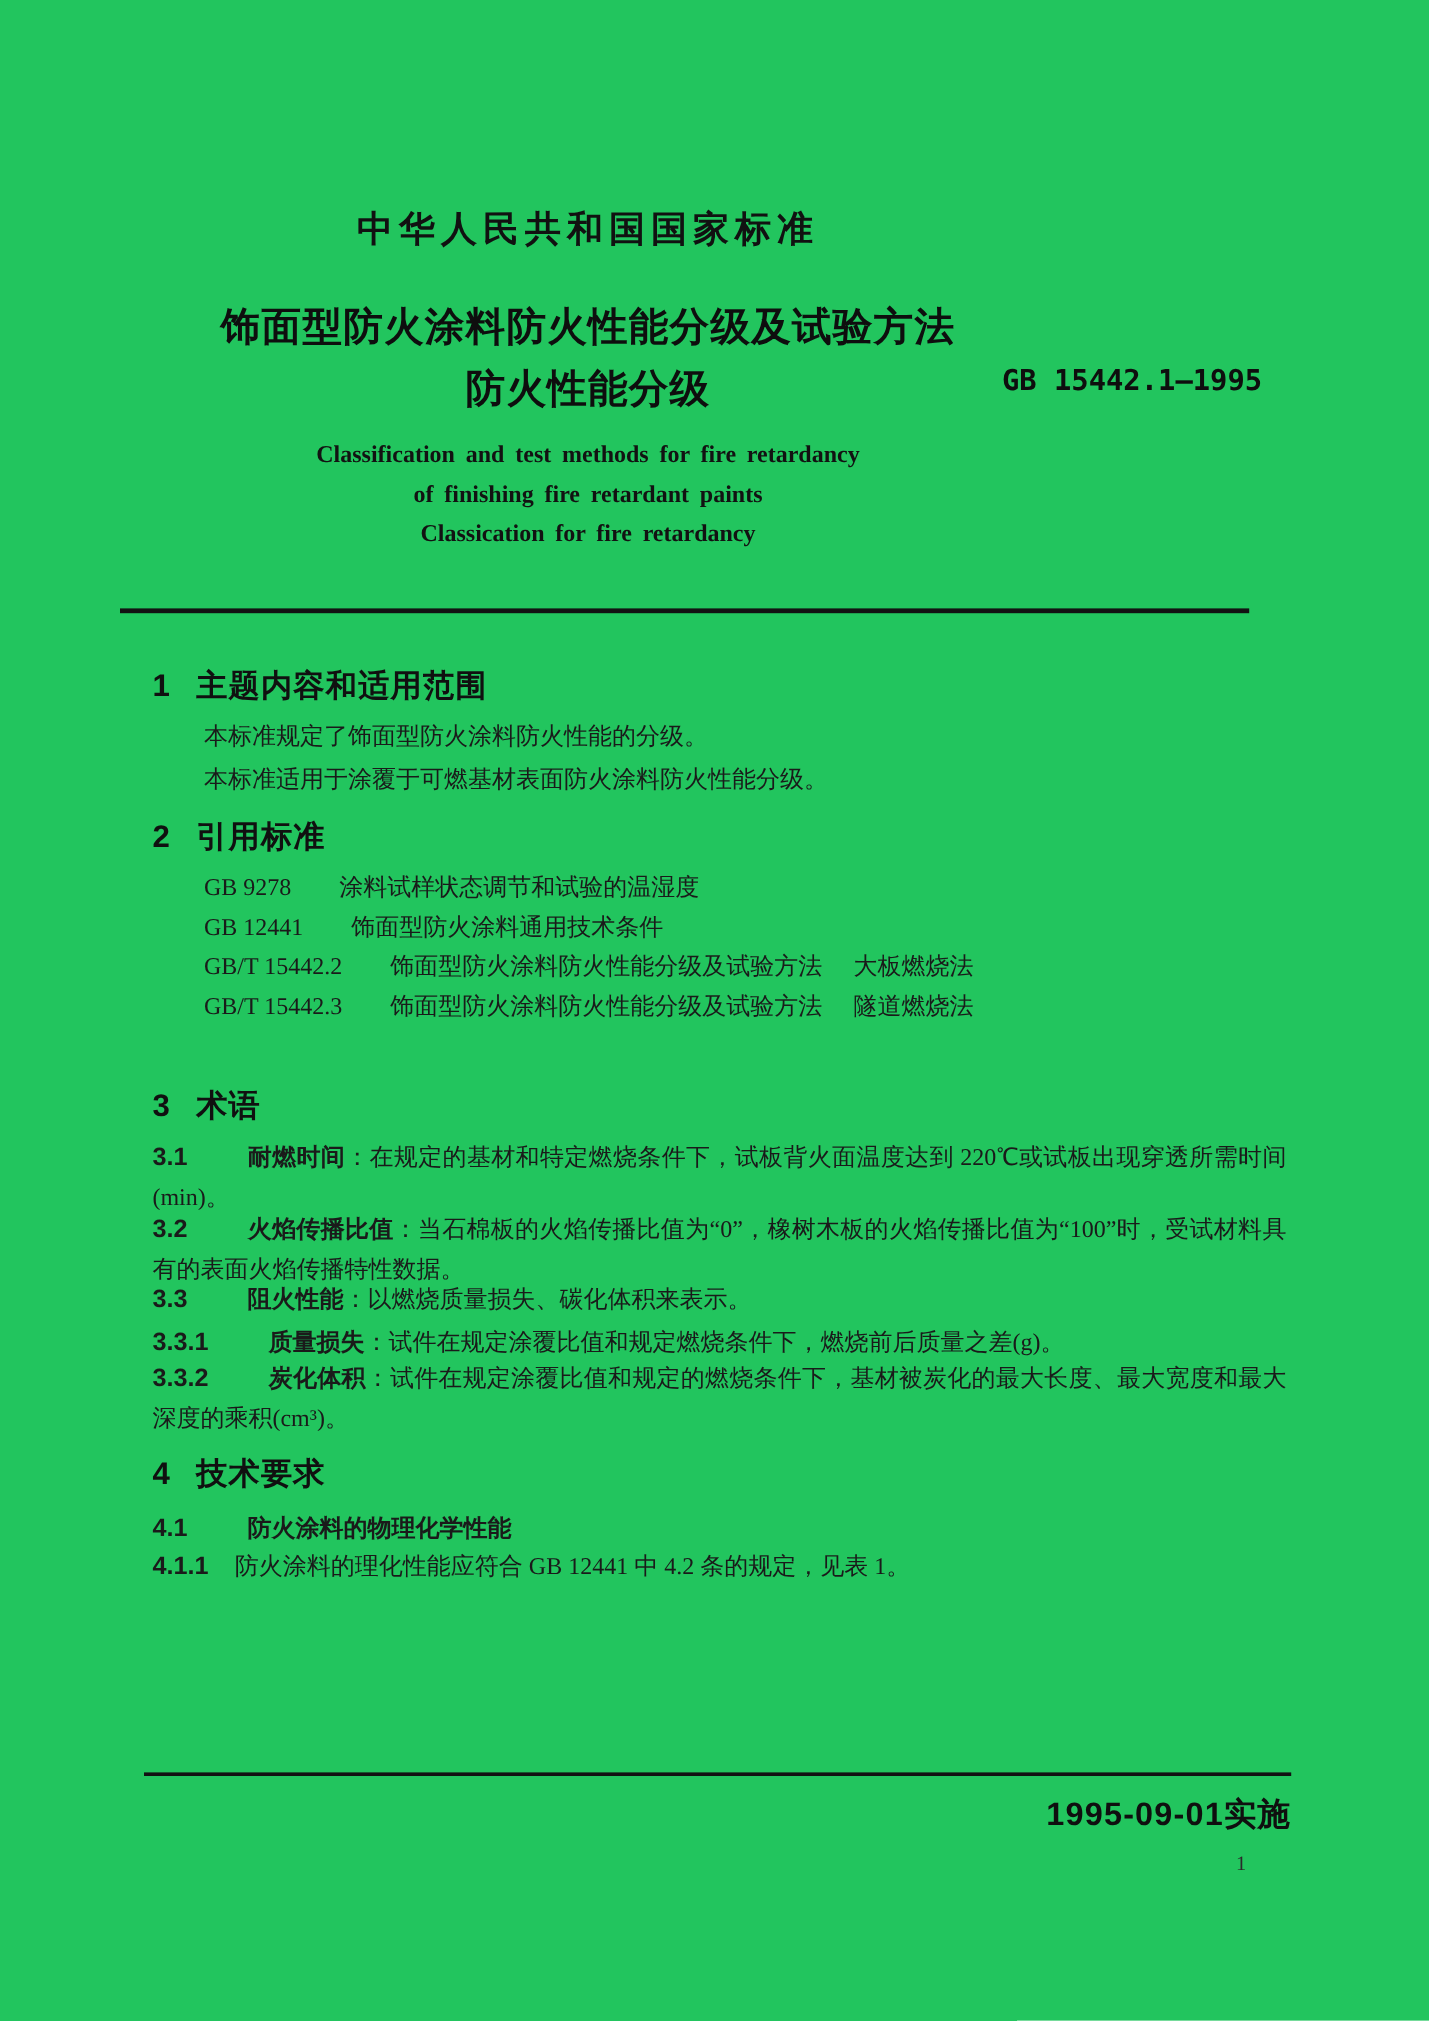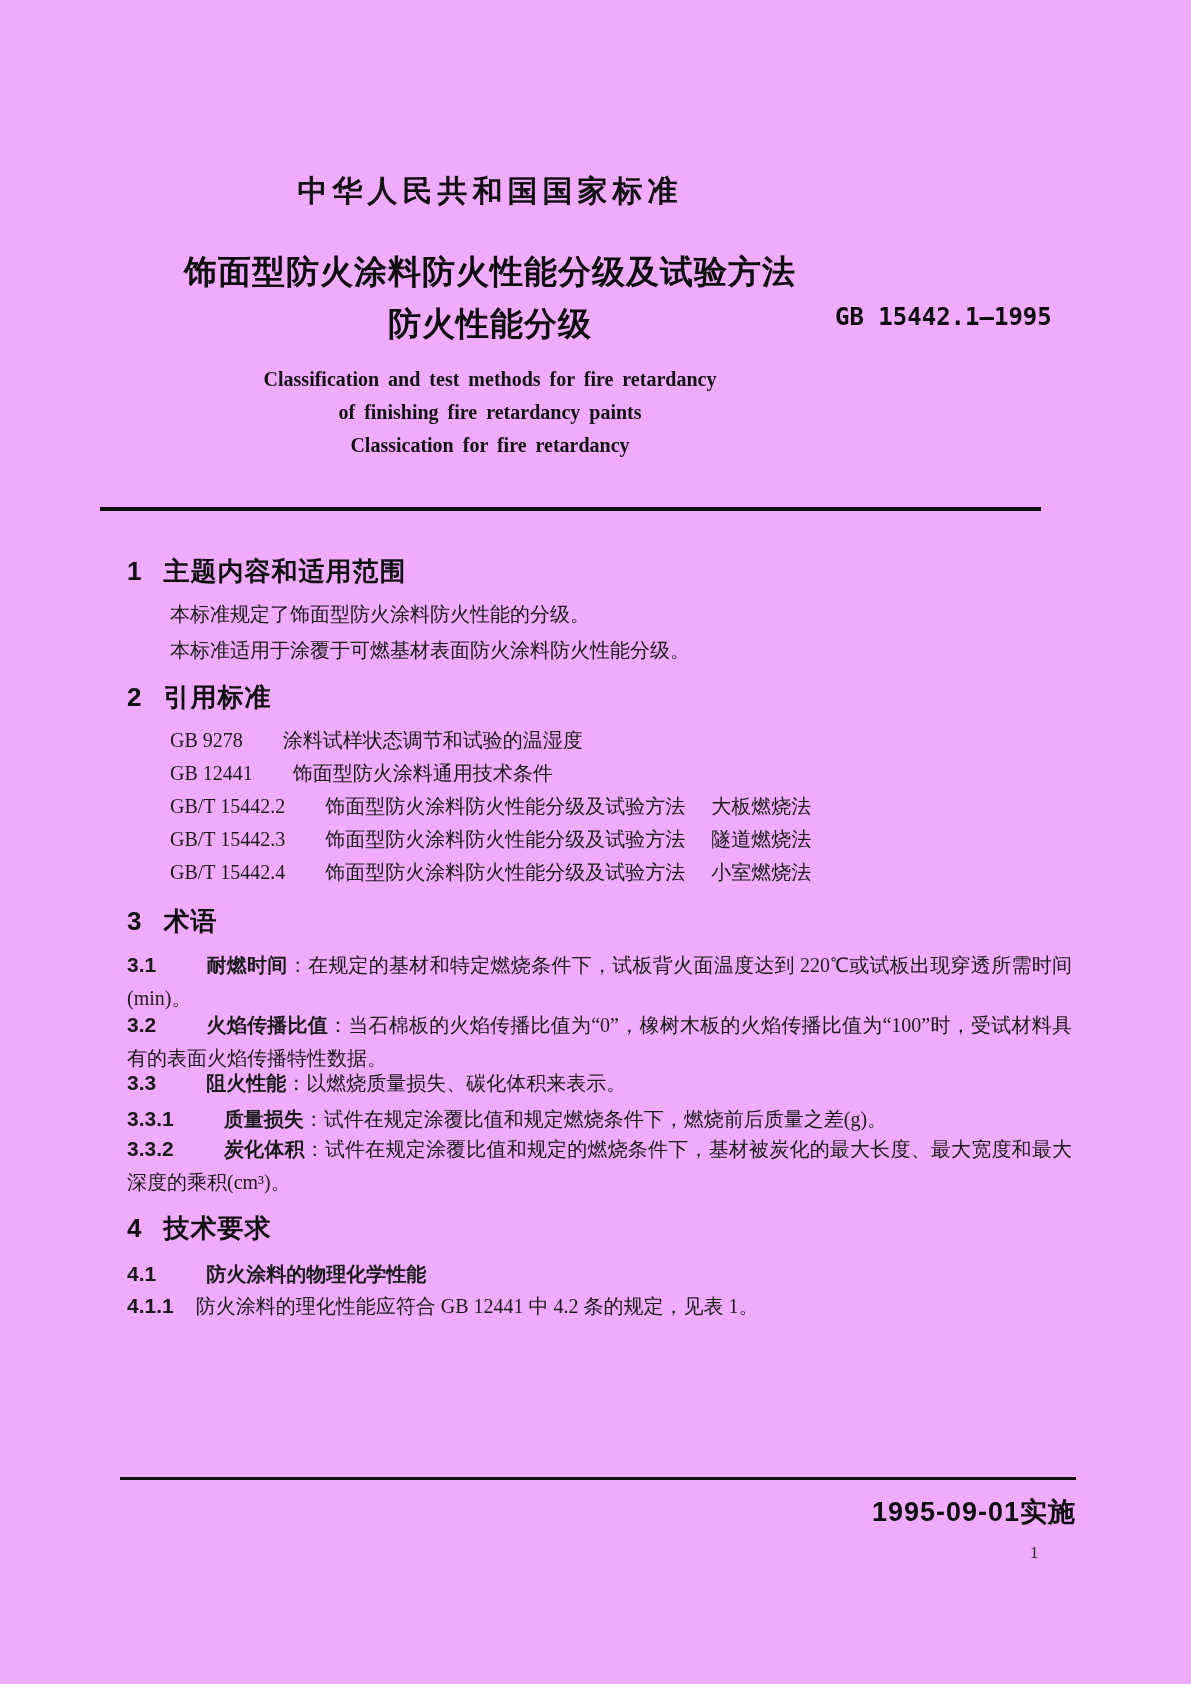--- a/index.html
+++ b/index.html
@@ -1,19 +1,19 @@
 <!DOCTYPE html>
 <html><head>
 <meta charset="utf-8">
 <style>
   html,body { margin:0; padding:0; background:#ffffff; }
   .page {
     position:relative;
     width:1191px; height:1684px;
-    background:#f0abfc;
+    background:#22c55e;
     color:#161616;
     font-family:"Liberation Serif", serif;
     overflow:hidden;
     margin:0 auto;
   }
   
   .std-type {
     position:absolute; left:105px; top:171px; width:770px;
     text-align:center;
     font-family:"Liberation Sans", sans-serif;
@@ -107,21 +107,21 @@
 </head>
 <body>
 
 <div class="page">
 
   <div class="std-type">中华人民共和国国家标准</div>
   <div class="tcn tcn1">饰面型防火涂料防火性能分级及试验方法</div>
   <div class="tcn tcn2">防火性能分级</div>
   <div class="gb-code">GB 15442.1—1995</div>
   <div class="en en1">Classification and test methods for fire retardancy</div>
-  <div class="en en2">of finishing fire retardancy paints</div>
+  <div class="en en2">of finishing fire retardant paints</div>
   <div class="en en3">Classication for fire retardancy</div>
   <div class="rule" style="left:100px; top:507px; width:941px; height:4px;"></div>
 
   <div class="h" style="top:554px;">
     <span class="hno">1</span><span>主题内容和适用范围</span>
   </div>
   <div class="bp" style="left:170px; top:598px;">本标准规定了饰面型防火涂料防火性能的分级。</div>
   <div class="bp" style="left:170px; top:634px;">本标准适用于涂覆于可燃基材表面防火涂料防火性能分级。</div>
 
   <div class="h" style="top:680px;">
@@ -131,23 +131,20 @@
     <span class="rc">GB 9278</span><span class="rt">涂料试样状态调节和试验的温湿度</span><span class="rm"></span>
   </div>
   <div class="ref" style="top:757px;">
     <span class="rc">GB 12441</span><span class="rt">饰面型防火涂料通用技术条件</span><span class="rm"></span>
   </div>
   <div class="ref" style="top:790px;">
     <span class="rc">GB/T 15442.2</span><span class="rt">饰面型防火涂料防火性能分级及试验方法</span><span class="rm">大板燃烧法</span>
   </div>
   <div class="ref" style="top:823px;">
     <span class="rc">GB/T 15442.3</span><span class="rt">饰面型防火涂料防火性能分级及试验方法</span><span class="rm">隧道燃烧法</span>
-  </div>
-  <div class="ref" style="top:856px;">
-    <span class="rc">GB/T 15442.4</span><span class="rt">饰面型防火涂料防火性能分级及试验方法</span><span class="rm">小室燃烧法</span>
   </div>
 
   <div class="h" style="top:904px;">
     <span class="hno">3</span><span>术语</span>
   </div>
   <p class="tp" style="top:948px;">
     <span class="tno">3.1</span><span class="tname">耐燃时间</span><span>：在规定的基材和特定燃烧条件下，试板背火面温度达到 220℃或试板出现穿透所需时间(min)。</span>
   </p>
   <p class="tp" style="top:1008px;">
     <span class="tno">3.2</span><span class="tname">火焰传播比值</span><span>：当石棉板的火焰传播比值为“0”，橡树木板的火焰传播比值为“100”时，受试材料具有的表面火焰传播特性数据。</span>

